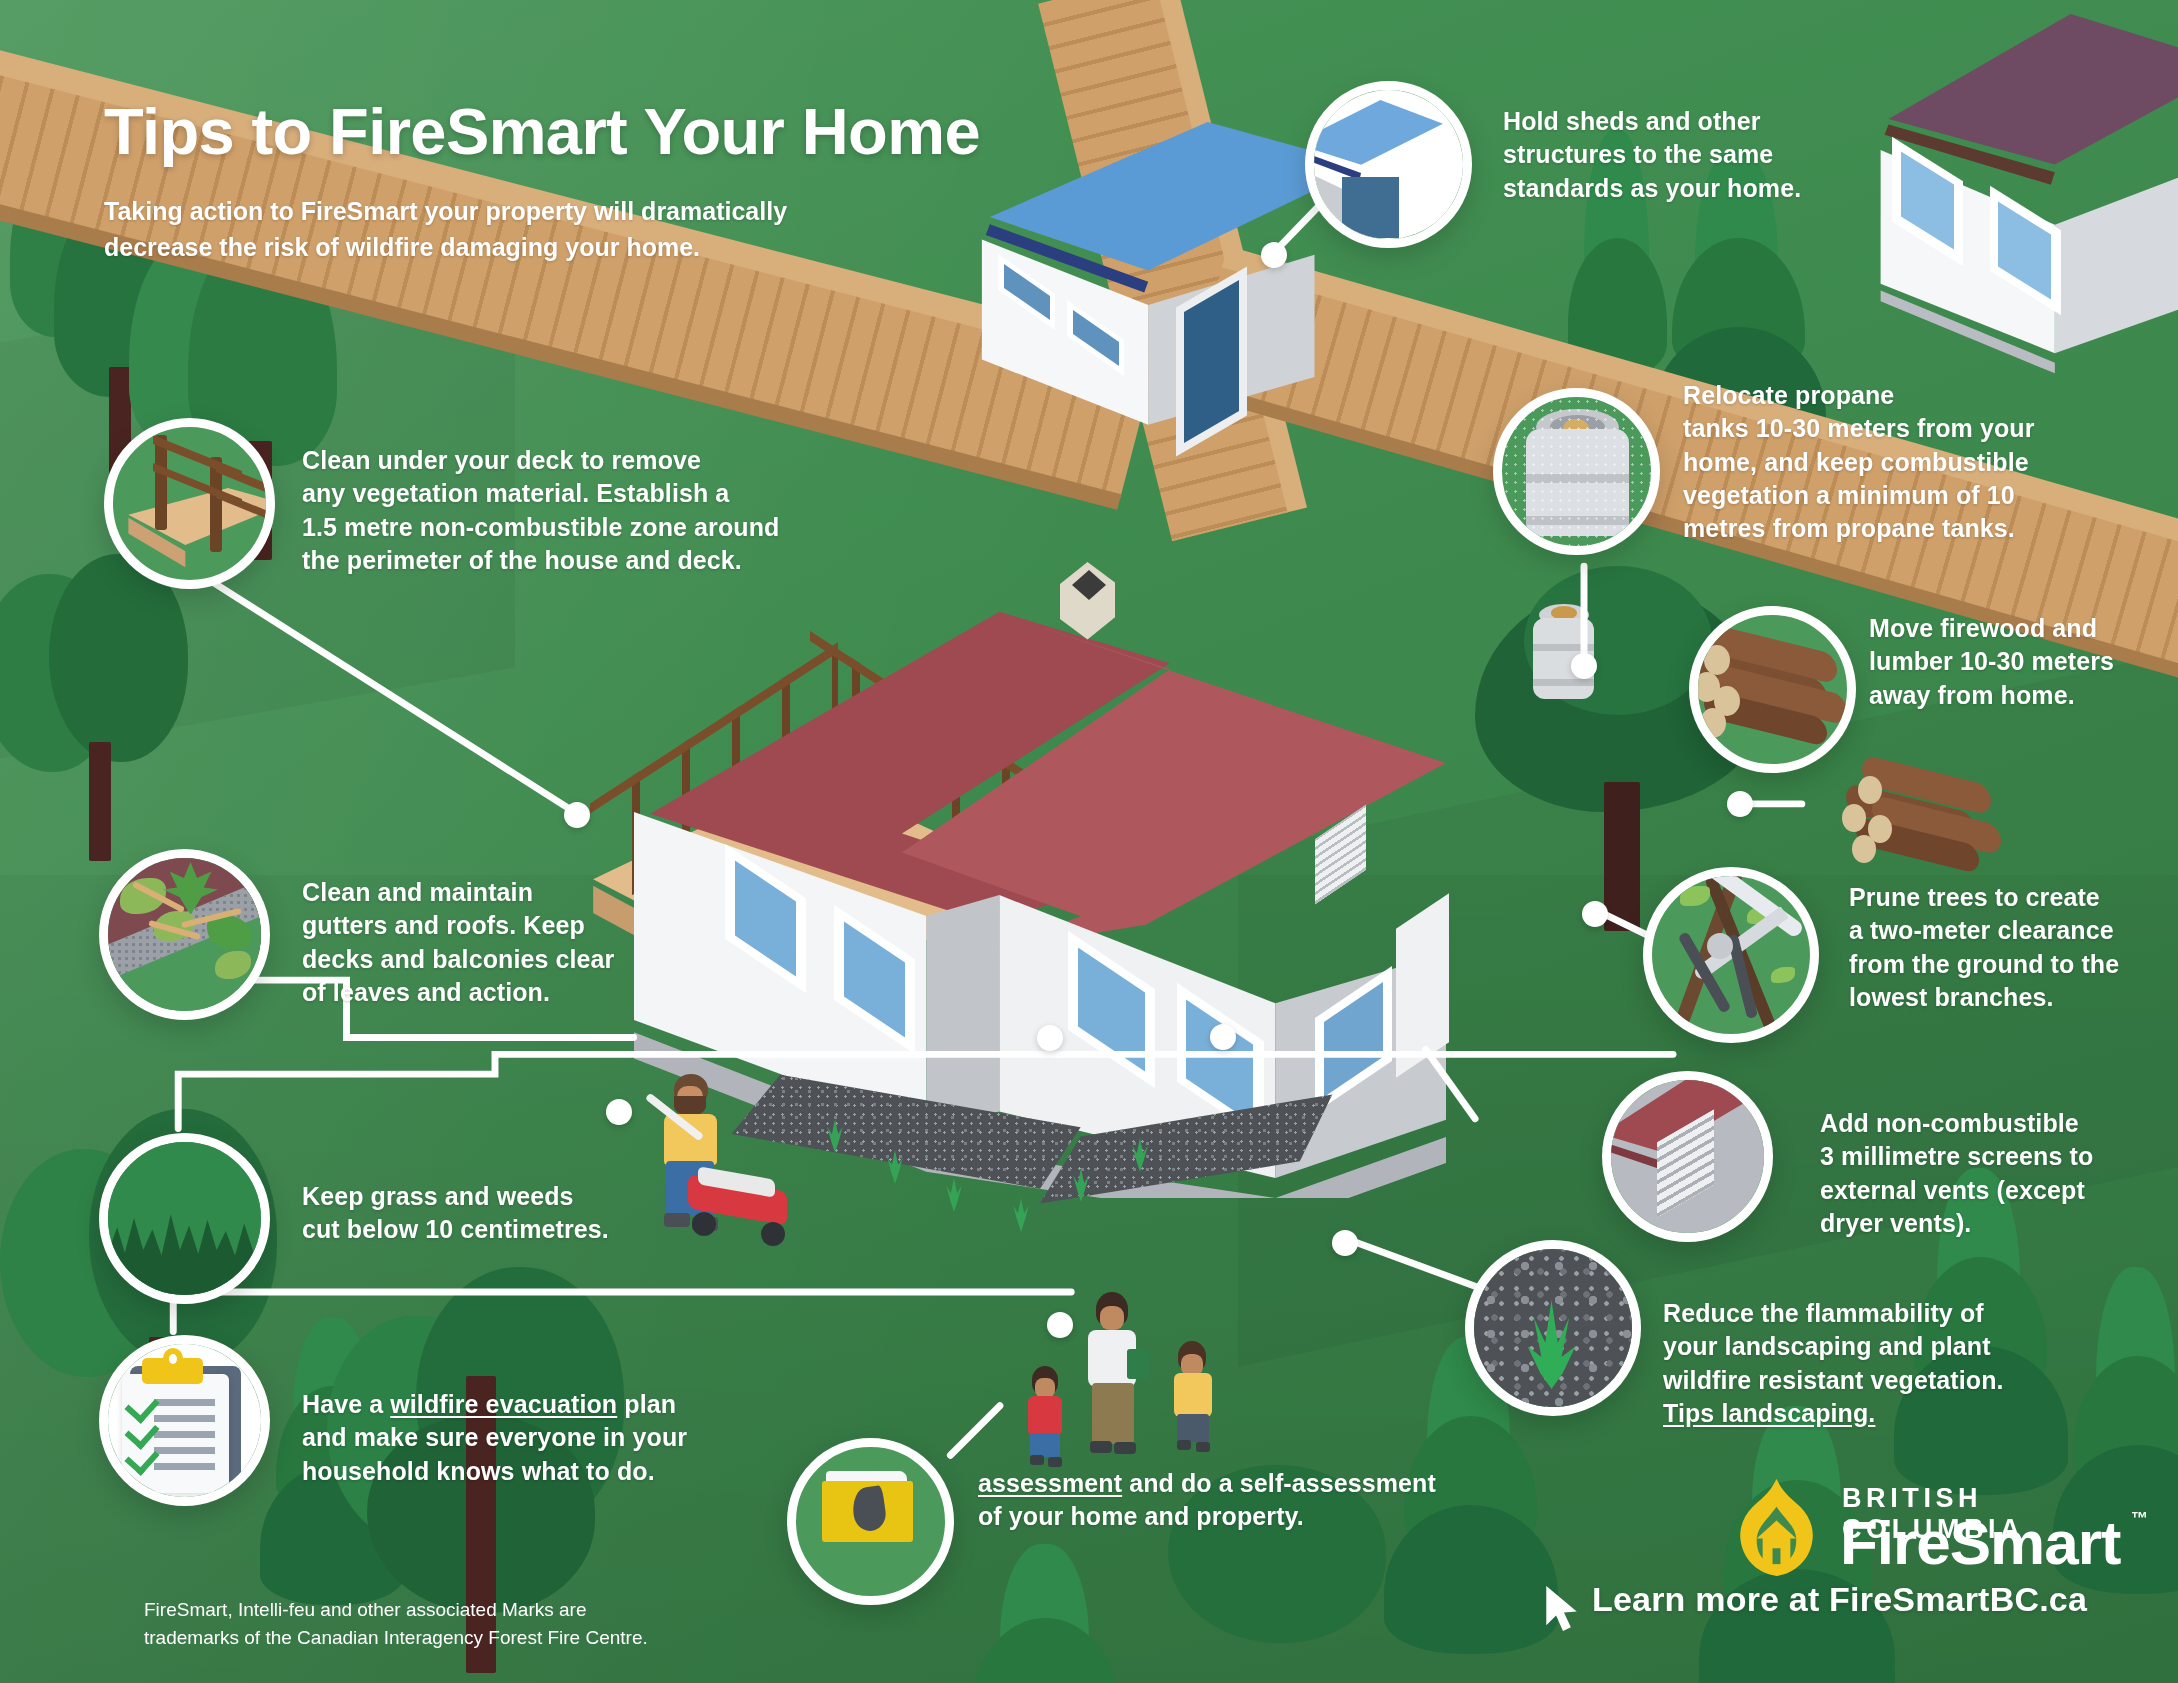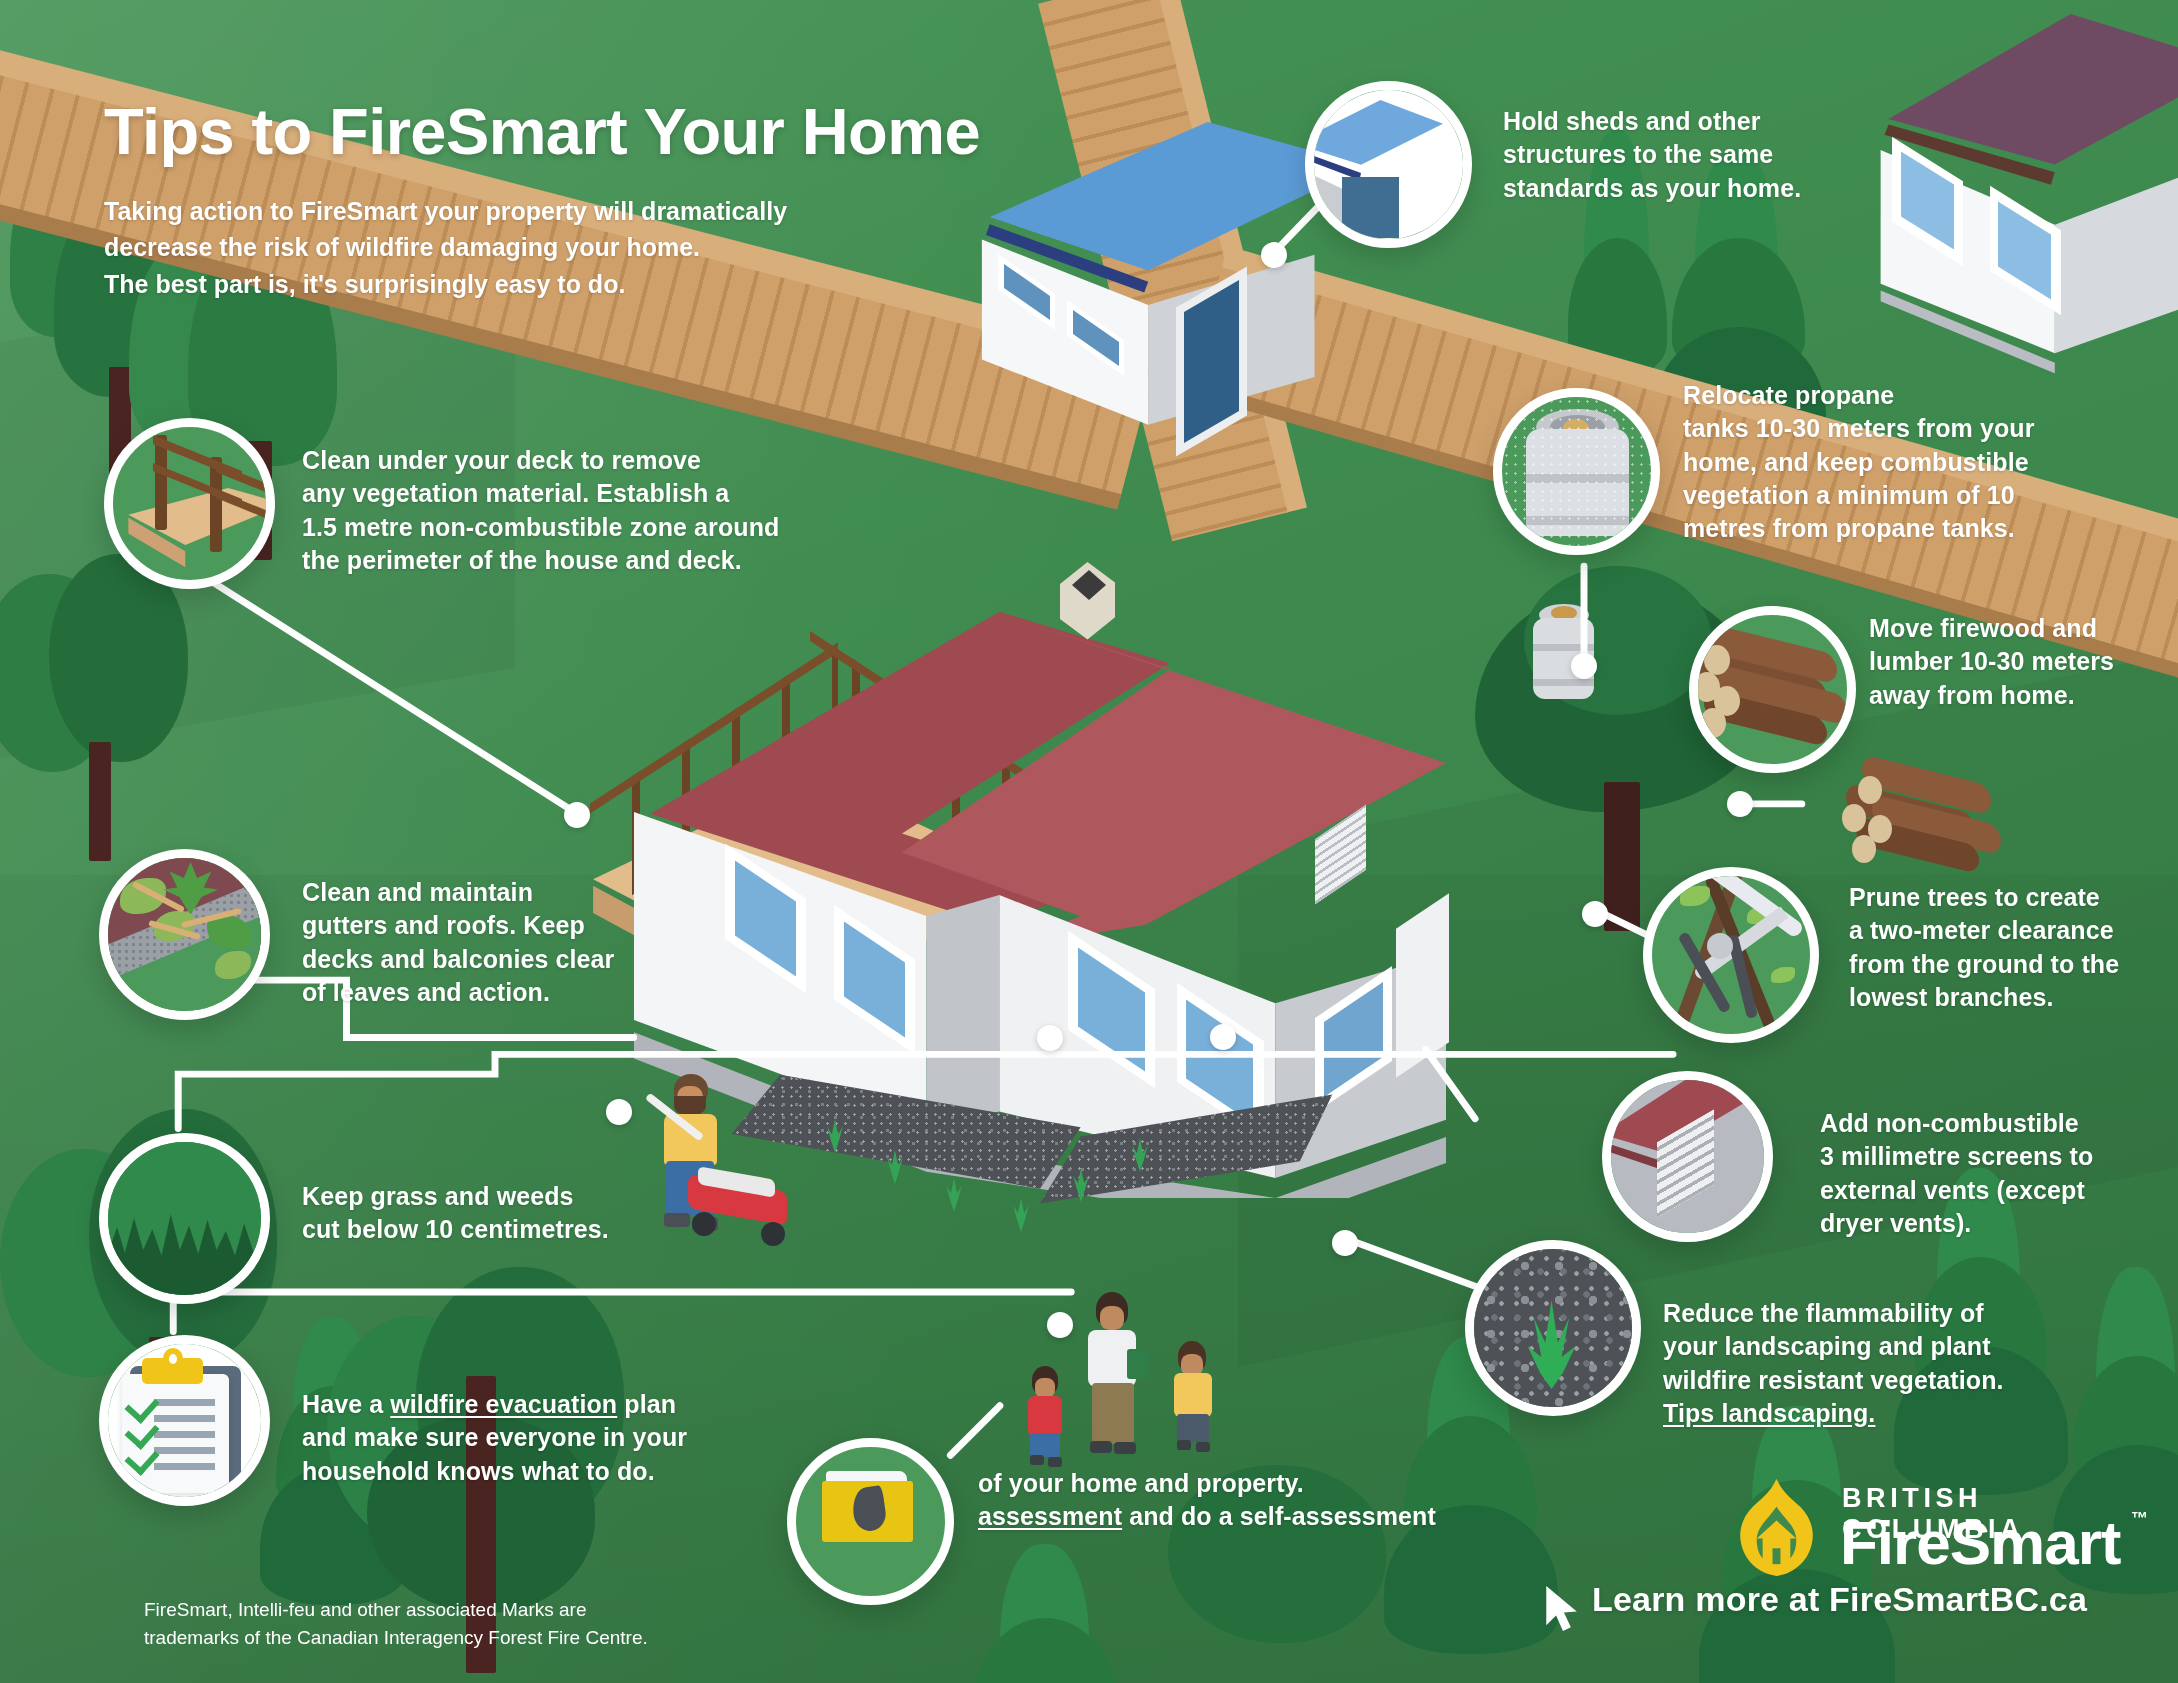--- a/index.html
+++ b/index.html
@@ -497,21 +497,20 @@
       <div style="position:absolute;left:26px;top:34px;width:91px;height:61px;background:#e8c413;border-radius:3px;"></div>
       <div style="position:absolute;left:57px;top:40px;width:32px;height:44px;background:#4a4f55;
         border-radius:50% 10% 50% 50%/60% 30% 40% 40%;transform:rotate(-8deg);"></div>
     </div>
   </div>
 
   <h1 class="title" style="left:104px;top:87px;margin-top:12px;">Tips to FireSmart Your Home</h1>
   <div class="intro" style="left:104px;top:193px;width:752px;">
     <div>Taking action to FireSmart your property will dramatically</div>
     <div>decrease the risk of wildfire damaging your home.</div>
-    <div>The best part is, it's surprisingly easy to do.</div>
   </div>
 
   <div class="tip" style="left:1503px;top:105px;width:416px;">
     <div>Hold sheds and other</div>
     <div>structures to the same</div>
     <div>standards as your home.</div>
   </div>
 
   <div class="tip" style="left:1683px;top:379px;width:426px;">
     <div>Relocate propane</div>
@@ -567,22 +566,22 @@
     <div>cut below 10 centimetres.</div>
   </div>
 
   <div class="tip" style="left:302px;top:1388px;width:475px;">
     <div><span>Have a </span><u>wildfire evacuation</u><span> plan</span></div>
     <div>and make sure everyone in your</div>
     <div>household knows what to do.</div>
   </div>
 
   <div class="tip" style="left:978px;top:1467px;width:515px;">
+    <div><u>assessment</u><span> and do a self-assessment</span></div>
     <div>of your home and property.</div>
-    <div><u>assessment</u><span> and do a self-assessment</span></div>
   </div>
 
   <div class="legal" style="left:144px;top:1596px;width:634px;">
     <div>FireSmart, Intelli-feu and other associated Marks are</div>
     <div>trademarks of the Canadian Interagency Forest Fire Centre.</div>
   </div>
 
   <div class="logo-wrap" style="left:1731px;top:1475px;width:436px;height:119px;">
     <svg width="91" height="103" viewBox="0 0 92 104" style="position:absolute;left:0;top:2px;">
       <path d="M46 2 C38 18 30 22 22 30 C10 42 8 56 10 66 C13 84 28 98 46 100 C64 98 79 84 82 66 C84 56 82 42 70 30 C62 22 54 18 46 2 Z" fill="#f0c419"></path>

